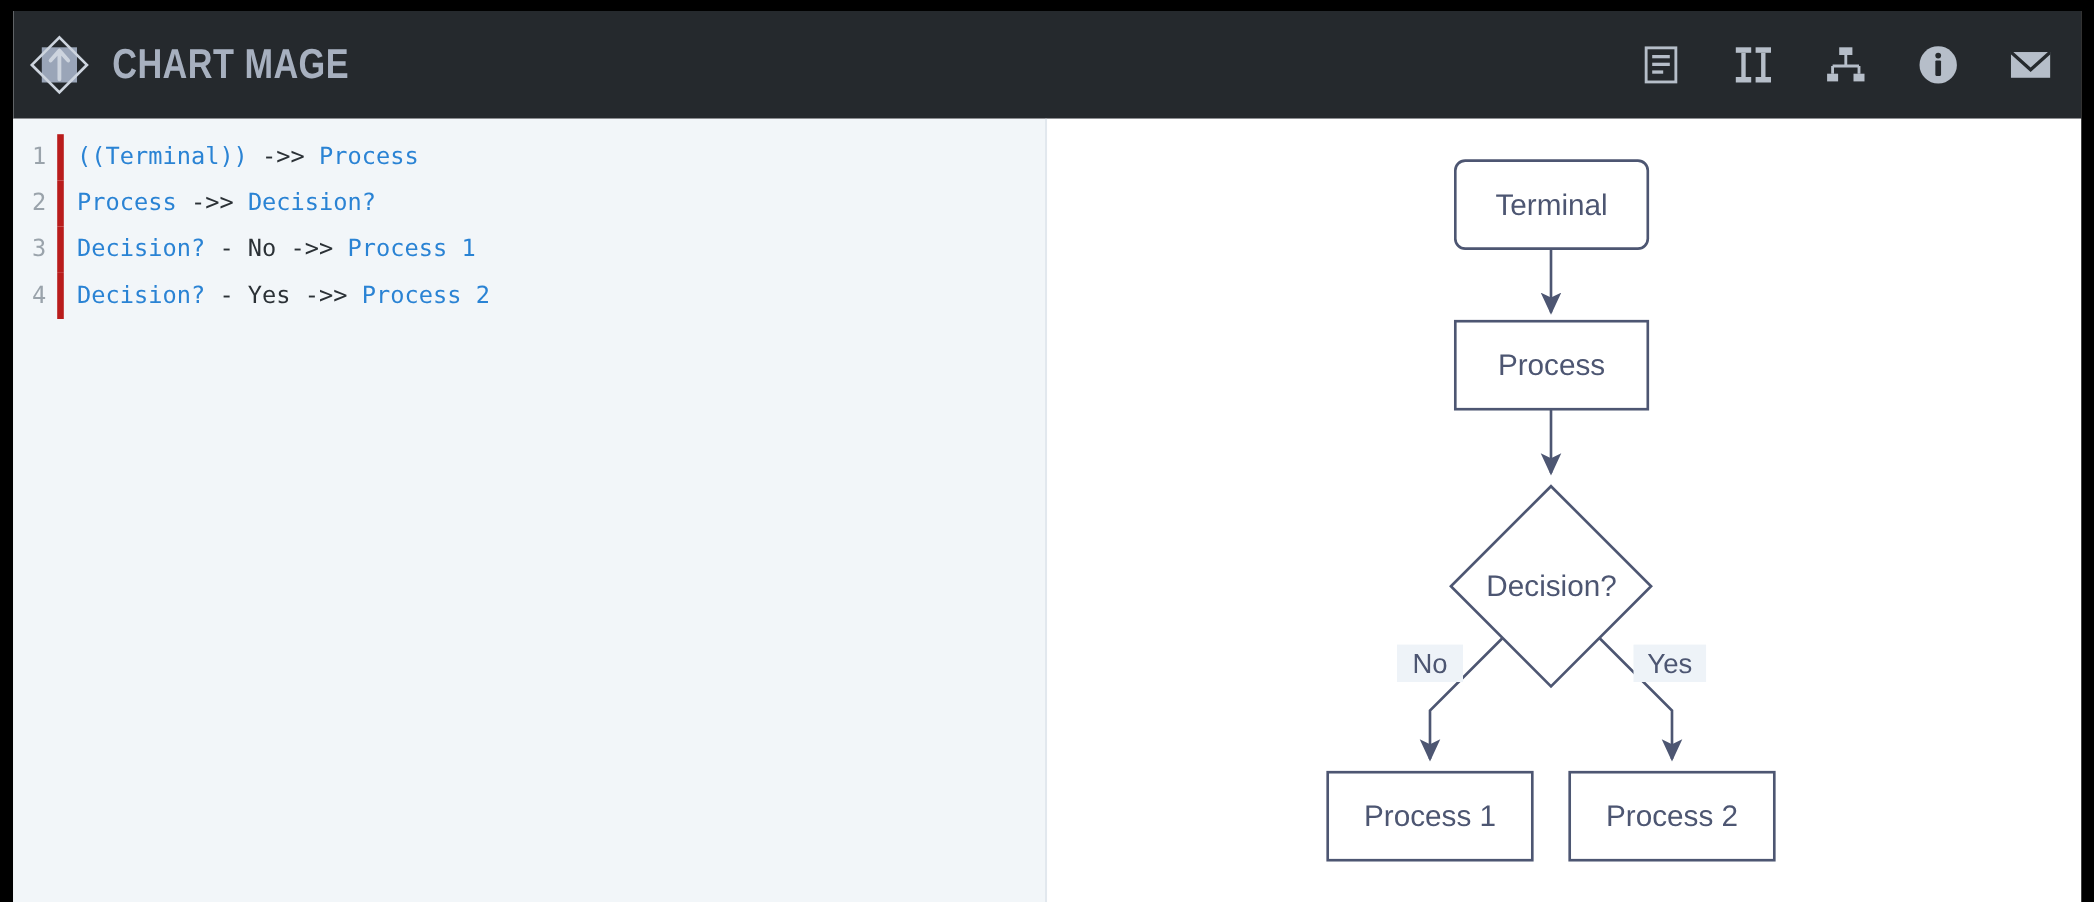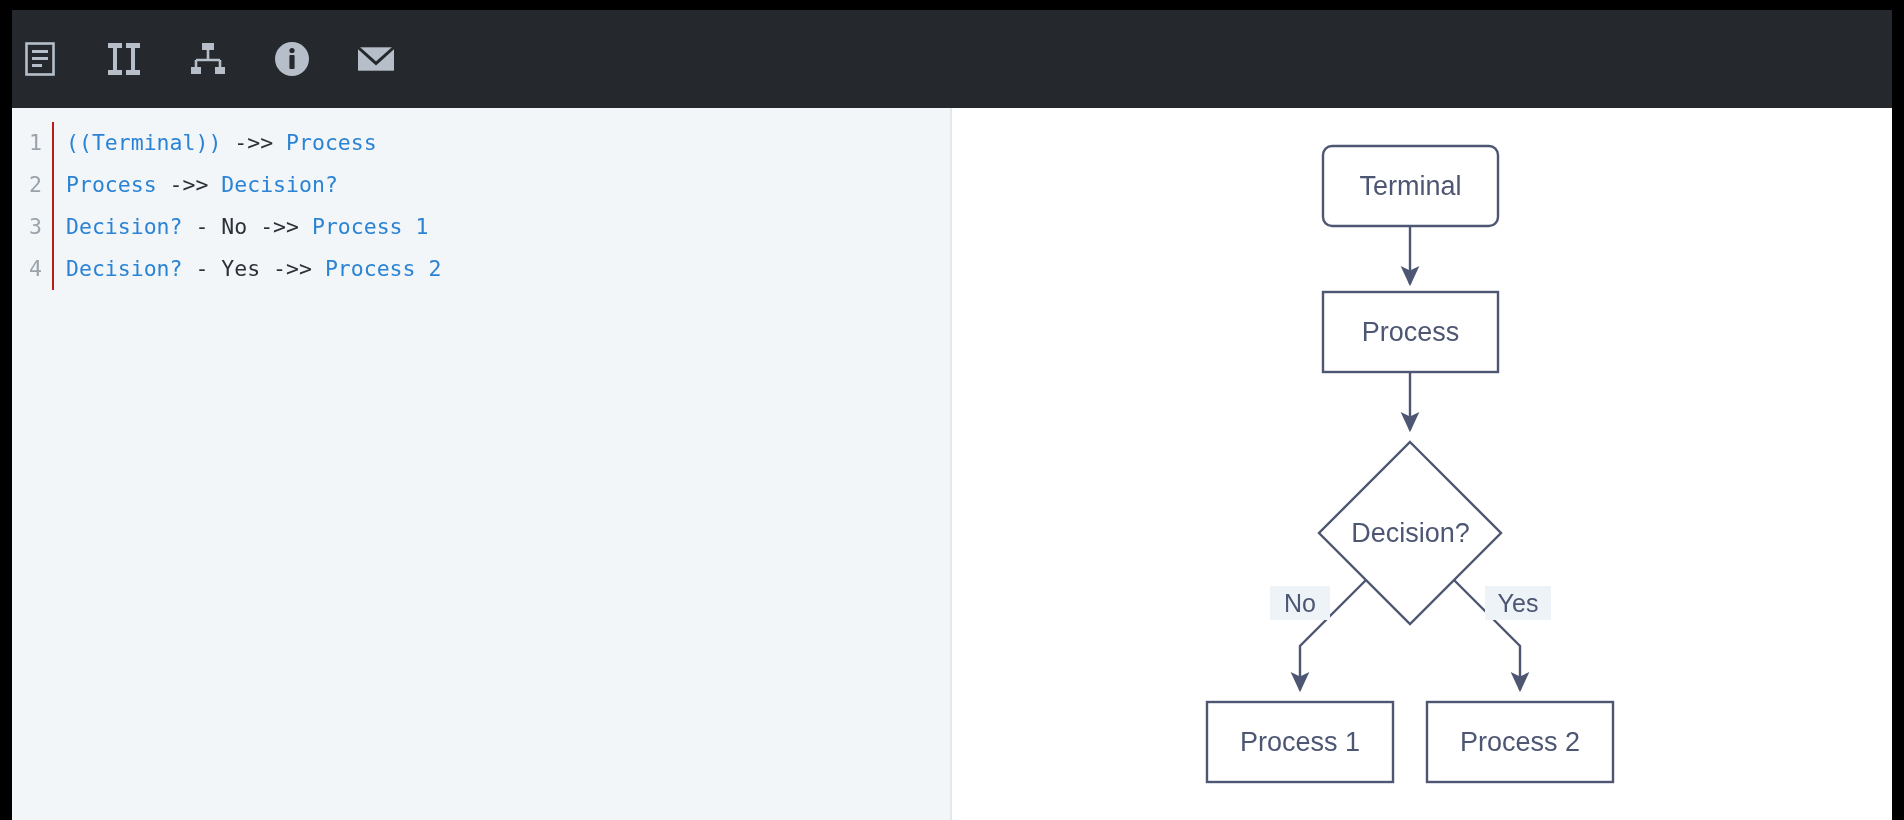--- a/index.html
+++ b/index.html
@@ -77,21 +77,21 @@
     flex: none;
     text-align: right;
     color: #9aa3ab;
     padding-right: 10px;
     box-sizing: border-box;
     -webkit-user-select: none;
     user-select: none;
   }
   .code-text {
     padding-left: 12px;
-    border-left: 2px solid #b91c1c;
+    border-left: 6px solid #b91c1c;
     color: #2b3136;
     flex: 1;
     align-self: stretch;
   }
   .tok-node { color: #2a83d4; }
   .tok-op   { color: #2b3136; }
 
   .canvas-pane {
     flex: 1;
     background: #ffffff;
@@ -112,20 +112,28 @@
     fill: #4d5672;
   }
 </style>
 </head>
 <body>
 
 <div id="app">
 
   <div class="header">
 
+    <div class="brand">
+      <svg class="brand-logo" viewBox="0 0 64 64">
+        <rect x="16" y="16" width="32" height="32" fill="#9aa5b8"></rect>
+        <path d="M32 7 L57 32 L32 57 L7 32 Z" fill="none" stroke="#cdd4de" stroke-width="2.5"></path>
+        <path d="M32 19 L32 45 M32 19 L24 28 M32 19 L40 28" fill="none" stroke="#cdd4de" stroke-width="3.5" stroke-linecap="round" stroke-linejoin="round"></path>
+      </svg>
+      <div class="brand-name">CHART MAGE</div>
+    </div>
 
     <div class="header-actions">
 
       <div class="hdr-icon">
         <svg width="34" height="36" viewBox="0 0 34 36">
           <rect x="3.5" y="2.5" width="27" height="31" fill="none" stroke="#b6bec9" stroke-width="2.6"></rect>
           <rect x="9" y="9" width="16" height="3" fill="#b6bec9"></rect>
           <rect x="9" y="16" width="16" height="3" fill="#b6bec9"></rect>
           <rect x="9" y="23" width="10" height="3" fill="#b6bec9"></rect>
         </svg>

